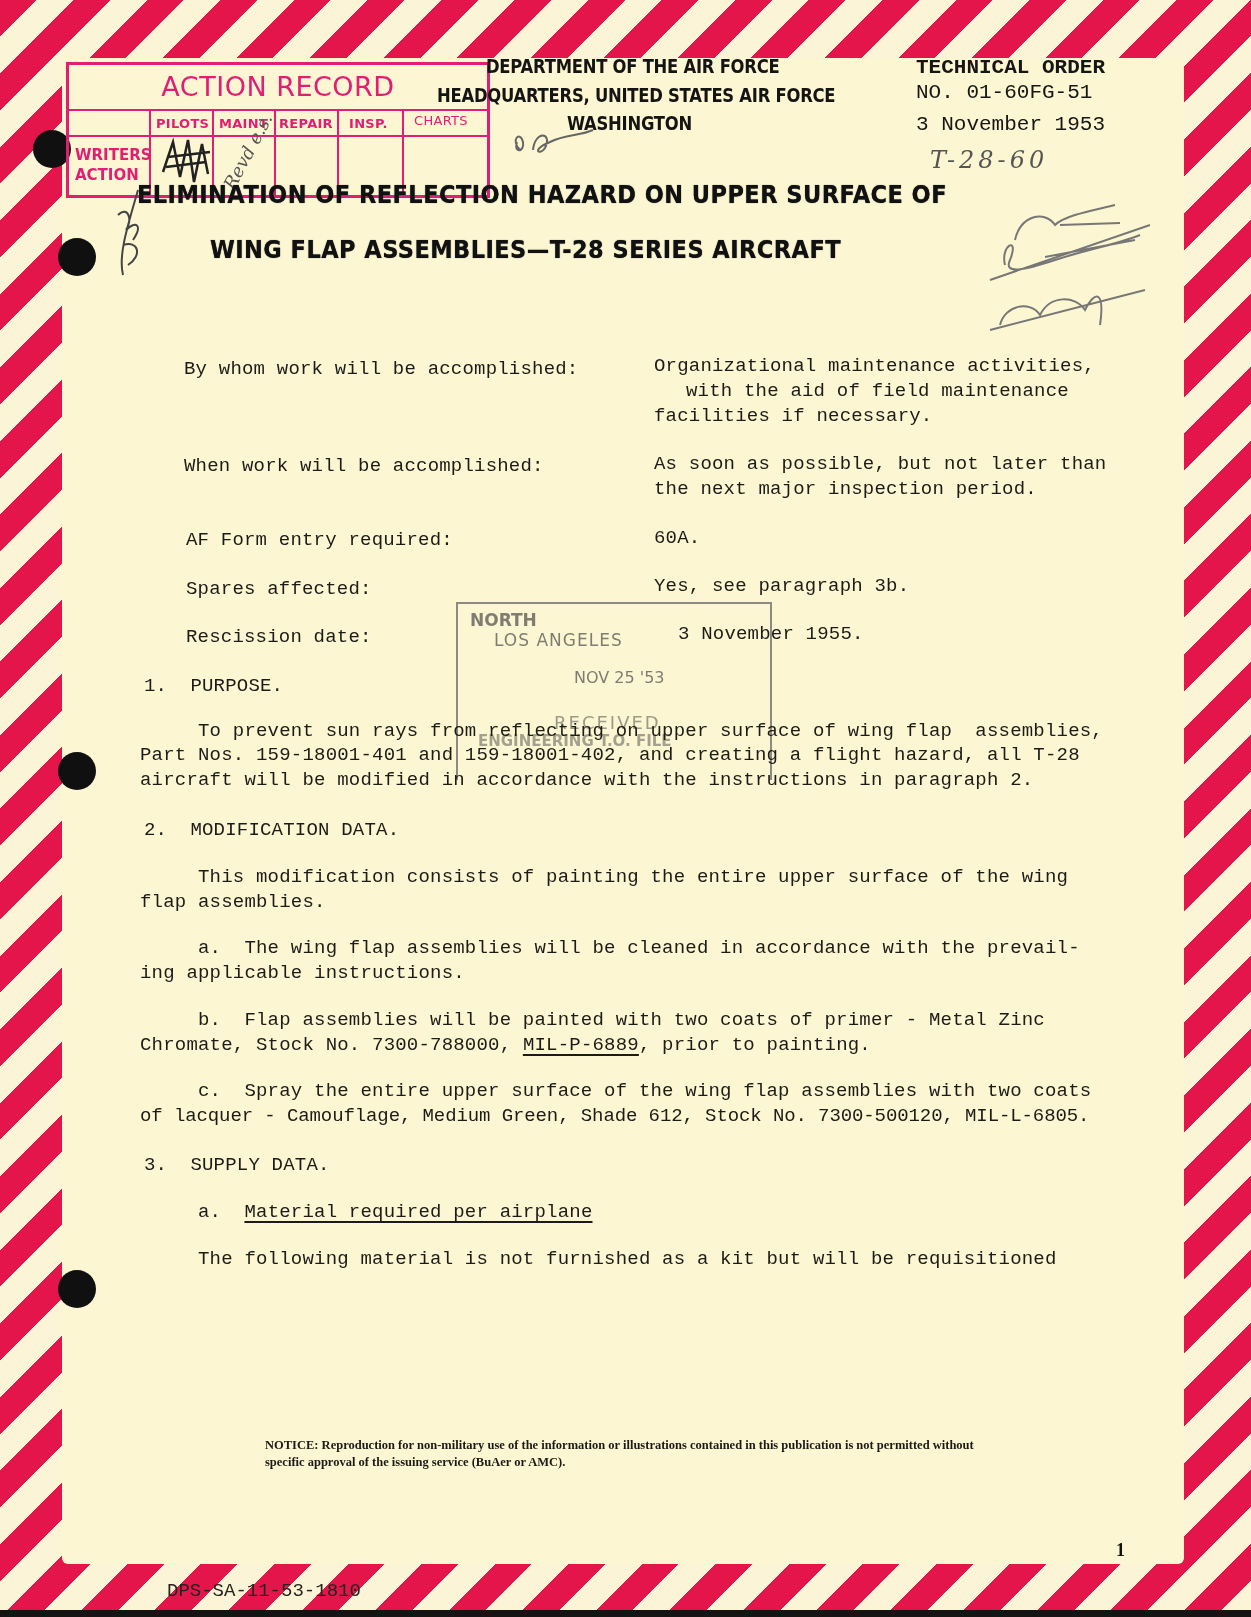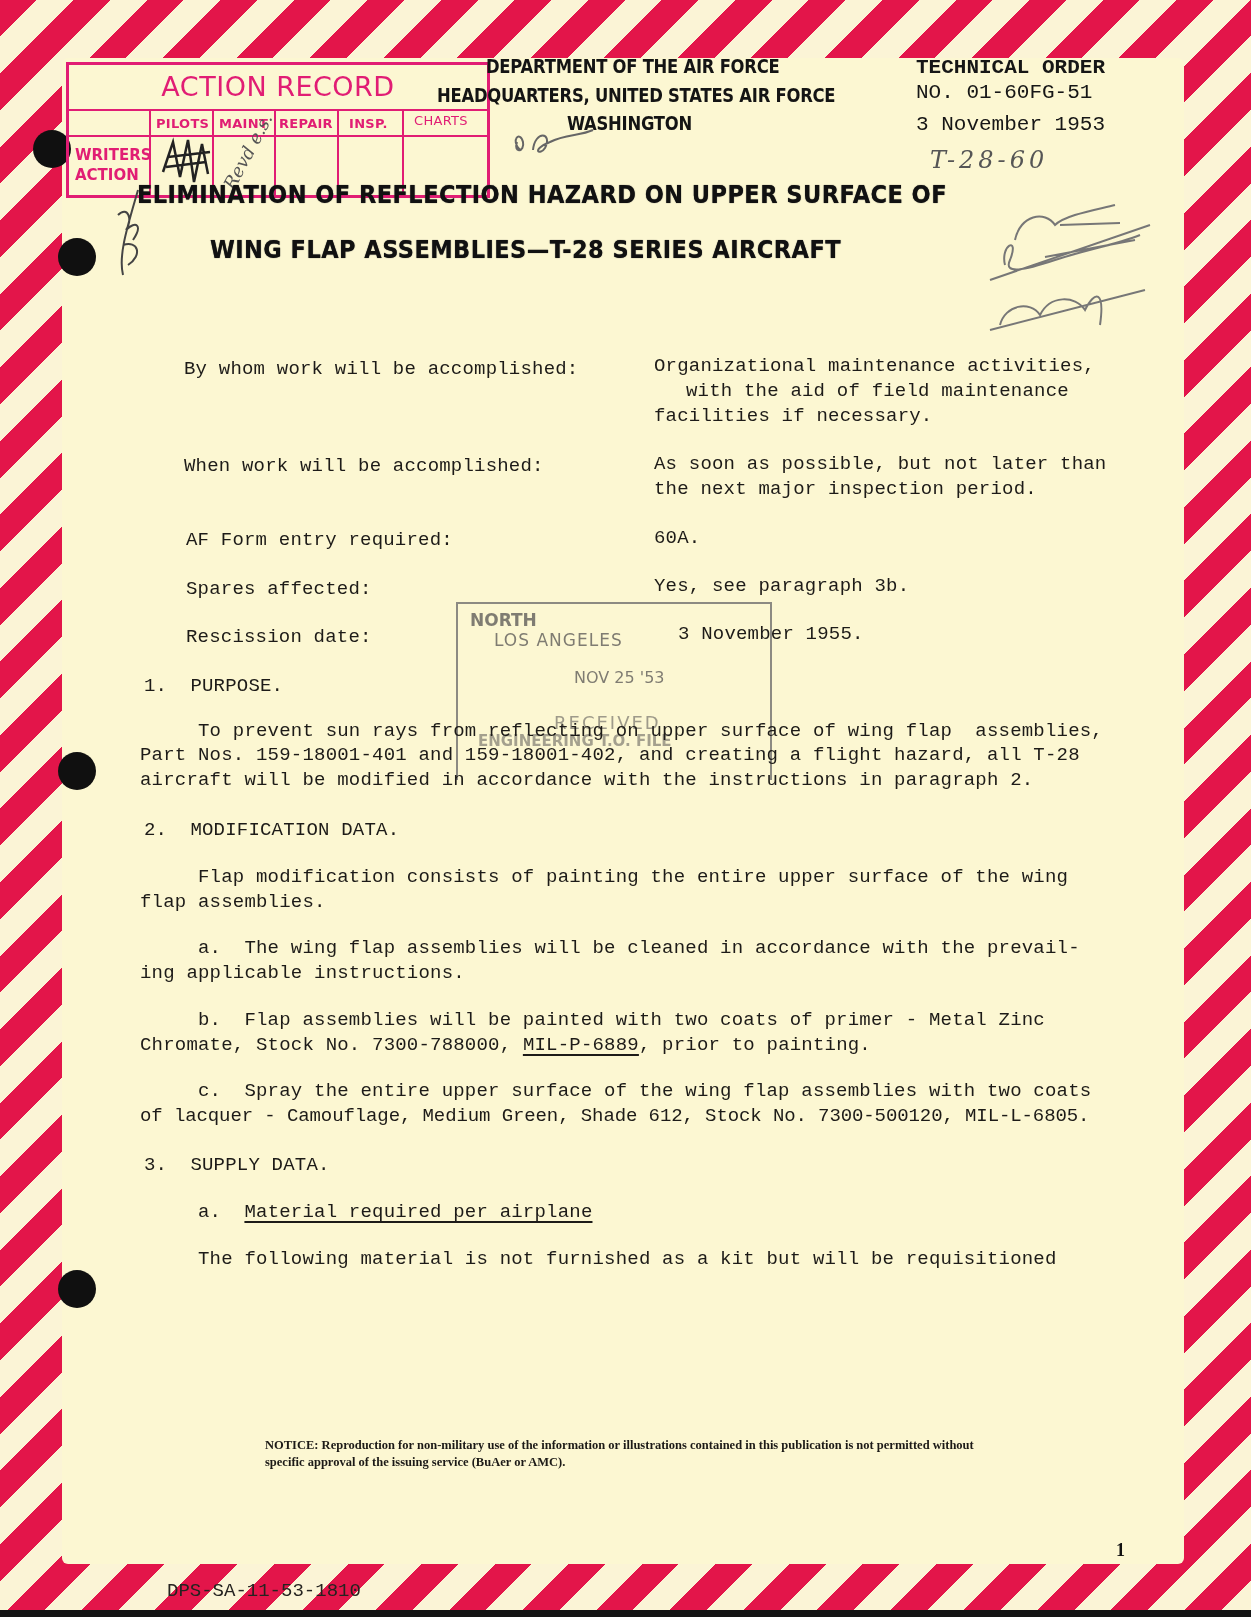--- a/index.html
+++ b/index.html
@@ -125,21 +125,21 @@
     <span style="left:96px; top:108px; font-size:18px; letter-spacing:2px; opacity:0.75;">RECEIVED</span>
     <span style="left:20px; top:128px; font-size:15px; font-weight:bold; opacity:0.7;">ENGINEERING T.O. FILE</span>
   </div>
 
   <div class="mono line abs" style="left:144px; top:674px;">1.  PURPOSE.</div>
   <div class="mono line abs" style="left:140px; top:719px;">     To prevent sun rays from reflecting on upper surface of wing flap  assemblies,</div>
   <div class="mono line abs" style="left:140px; top:743px;">Part Nos. 159-18001-401 and 159-18001-402, and creating a flight hazard, all T-28</div>
   <div class="mono line abs" style="left:140px; top:768px;">aircraft will be modified in accordance with the instructions in paragraph 2.</div>
 
   <div class="mono line abs" style="left:144px; top:818px;">2.  MODIFICATION DATA.</div>
-  <div class="mono line abs" style="left:140px; top:865px;">     Flap modification consists of painting the entire upper surface of the wing</div>
+  <div class="mono line abs" style="left:140px; top:865px;">     This modification consists of painting the entire upper surface of the wing</div>
   <div class="mono line abs" style="left:140px; top:890px;">flap assemblies.</div>
 
   <div class="mono line abs" style="left:140px; top:936px;">     a.  The wing flap assemblies will be cleaned in accordance with the prevail-</div>
   <div class="mono line abs" style="left:140px; top:961px;font-family:Liberation Mono, monospace;">ing applicable instructions.</div>
 
   <div class="mono line abs" style="left:140px; top:1008px;">     b.  Flap assemblies will be painted with two coats of primer - Metal Zinc</div>
   <div class="mono line abs" style="left:140px; top:1033px;"><span>Chromate, Stock No. 7300-788000, </span><span class="underlined">MIL-P-6889</span><span>, prior to painting.</span></div>
 
   <div class="mono line abs" style="left:140px; top:1079px;">     c.  Spray the entire upper surface of the wing flap assemblies with two coats</div>
   <div class="mono line abs" style="left:140px; top:1104px; letter-spacing:-0.1px;">of lacquer - Camouflage, Medium Green, Shade 612, Stock No. 7300-500120, MIL-L-6805.</div>

